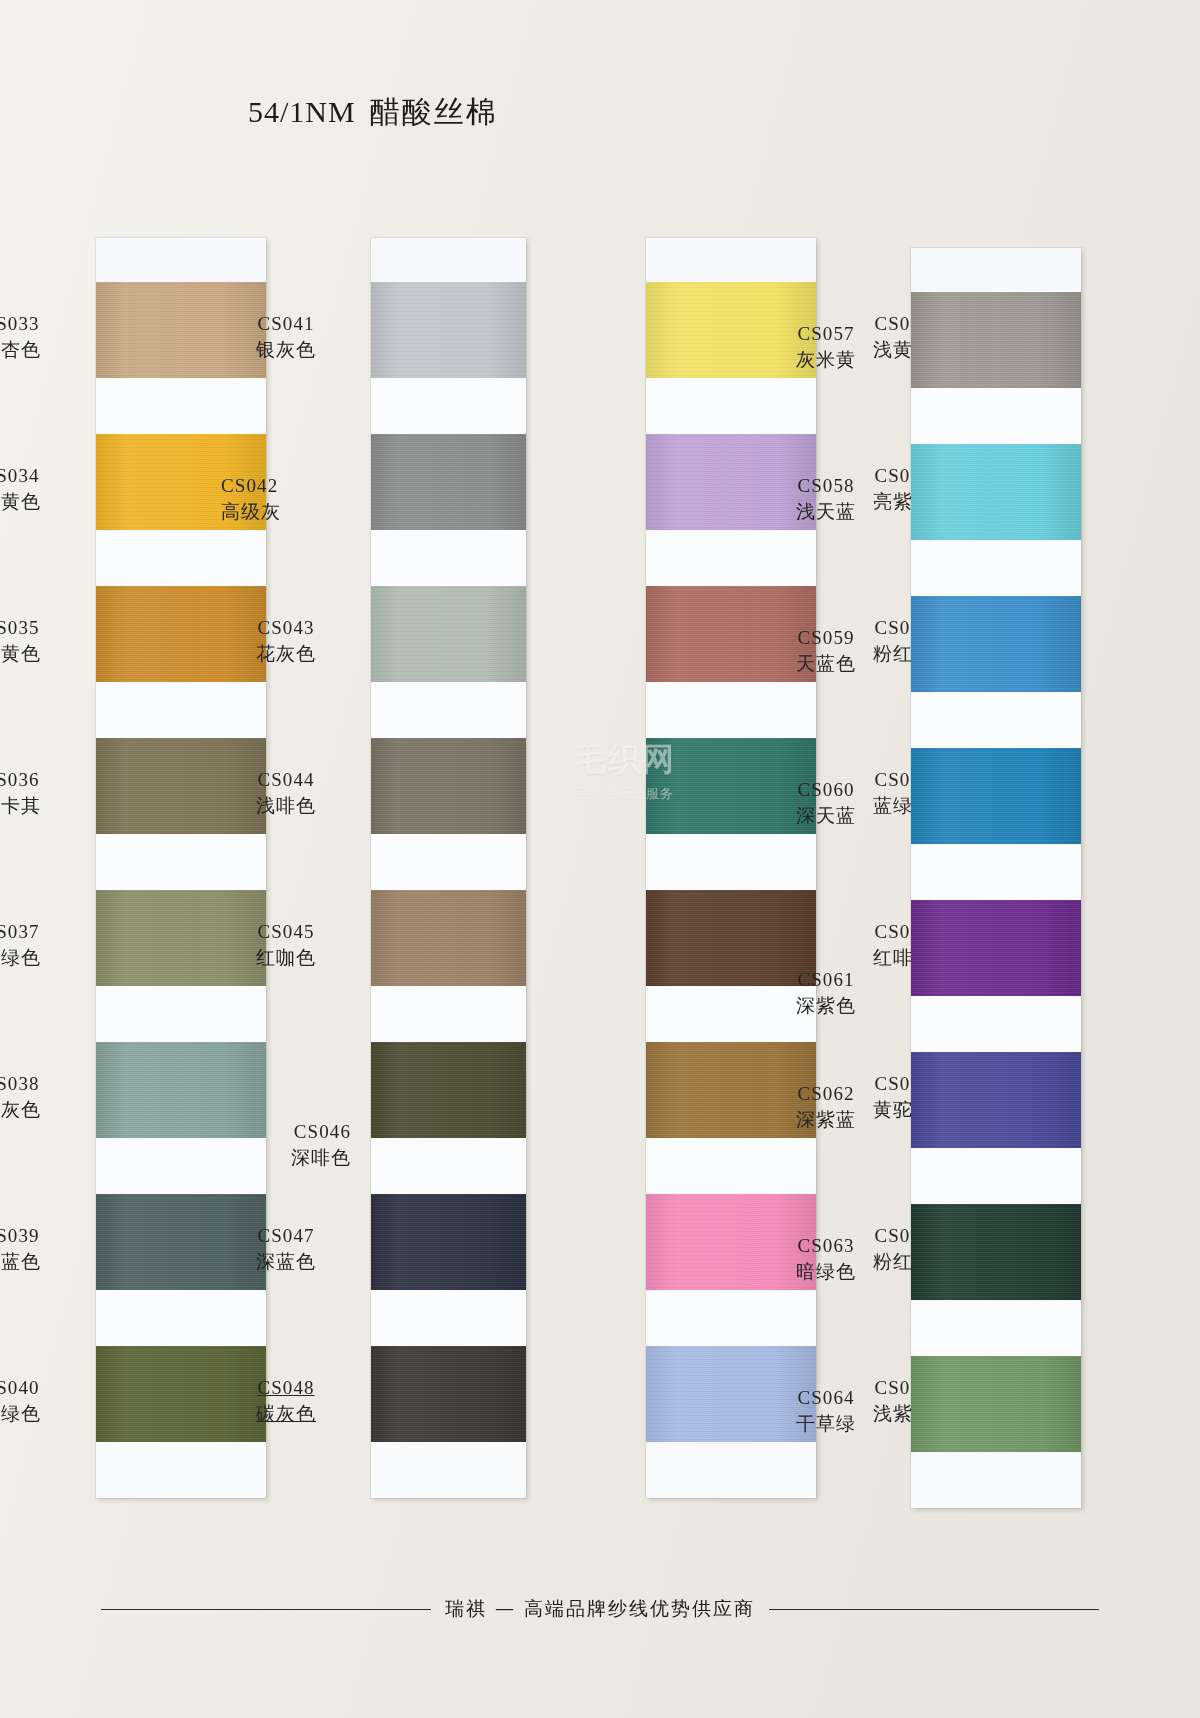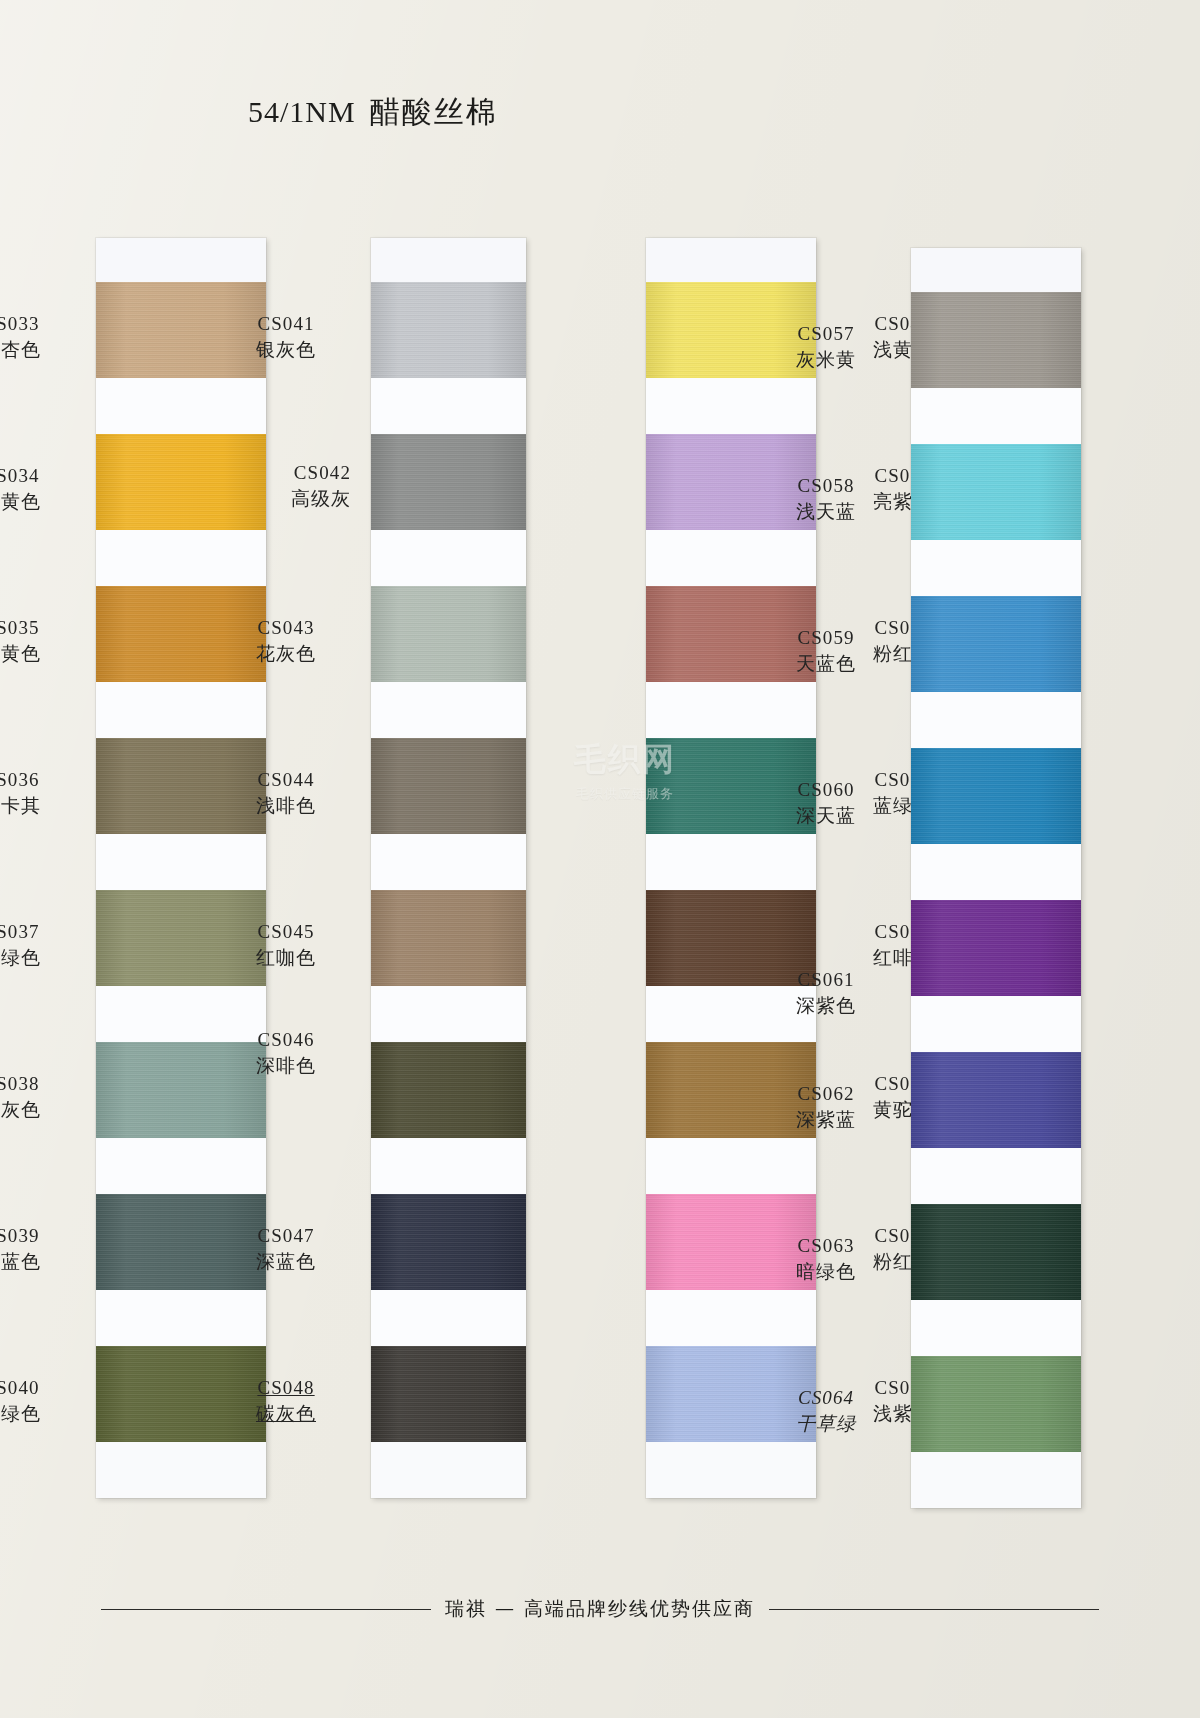--- a/index.html
+++ b/index.html
@@ -210,37 +210,37 @@
         <div class="gap"></div>
         <div class="swatch" title="CS047 深蓝色" style="background: rgb(43, 48, 66);"></div>
         <div class="gap"></div>
         <div class="swatch" title="CS048 碳灰色" style="background: rgb(58, 55, 51);"></div>
         <div class="cap bottom"></div>
       </div>
       <div class="label" style="top: 74px; left: -150px; text-align: center;">
         <span class="lbl-code">CS041</span>
         <span class="lbl-name">银灰色</span>
       </div>
-      <div class="label" style="top: 223px; left: -150px; text-align: right;">
+      <div class="label" style="top: 236px; left: -150px; text-align: left;">
         <span class="lbl-code">CS042</span>
         <span class="lbl-name">高级灰</span>
       </div>
       <div class="label" style="top: 378px; left: -150px; text-align: center;">
         <span class="lbl-code">CS043</span>
         <span class="lbl-name">花灰色</span>
       </div>
       <div class="label" style="top: 530px; left: -150px; text-align: center;">
         <span class="lbl-code">CS044</span>
         <span class="lbl-name">浅啡色</span>
       </div>
       <div class="label" style="top: 682px; left: -150px; text-align: center;">
         <span class="lbl-code">CS045</span>
         <span class="lbl-name">红咖色</span>
       </div>
-      <div class="label" style="top: 790px; left: -150px; text-align: center;">
+      <div class="label" style="top: 882px; left: -150px; text-align: right;">
         <span class="lbl-code">CS046</span>
         <span class="lbl-name">深啡色</span>
       </div>
       <div class="label" style="top: 986px; left: -150px; text-align: center;">
         <span class="lbl-code">CS047</span>
         <span class="lbl-name">深蓝色</span>
       </div>
       <div class="label" style="top: 1138px; left: -150px; text-align: center; text-decoration: underline;">
         <span class="lbl-code">CS048</span>
         <span class="lbl-name">碳灰色</span>
@@ -340,21 +340,21 @@
         <span class="lbl-name">深紫色</span>
       </div>
       <div class="label" style="top: 834px; left: -150px; text-align: center;">
         <span class="lbl-code">CS062</span>
         <span class="lbl-name">深紫蓝</span>
       </div>
       <div class="label" style="top: 986px; left: -150px; text-align: center;">
         <span class="lbl-code">CS063</span>
         <span class="lbl-name">暗绿色</span>
       </div>
-      <div class="label" style="top: 1138px; left: -150px; text-align: center; font-style: italic;">
+      <div class="label" style="top: 1138px; left: -150px; text-align: center;">
         <span class="lbl-code">CS064</span>
         <span class="lbl-name">干草绿</span>
       </div>
     </div>
   </div>
 
 <div class="watermark">
   <div class="wm-main">毛织网</div>
   <div class="wm-sub">毛织供应链服务</div>
 </div>

